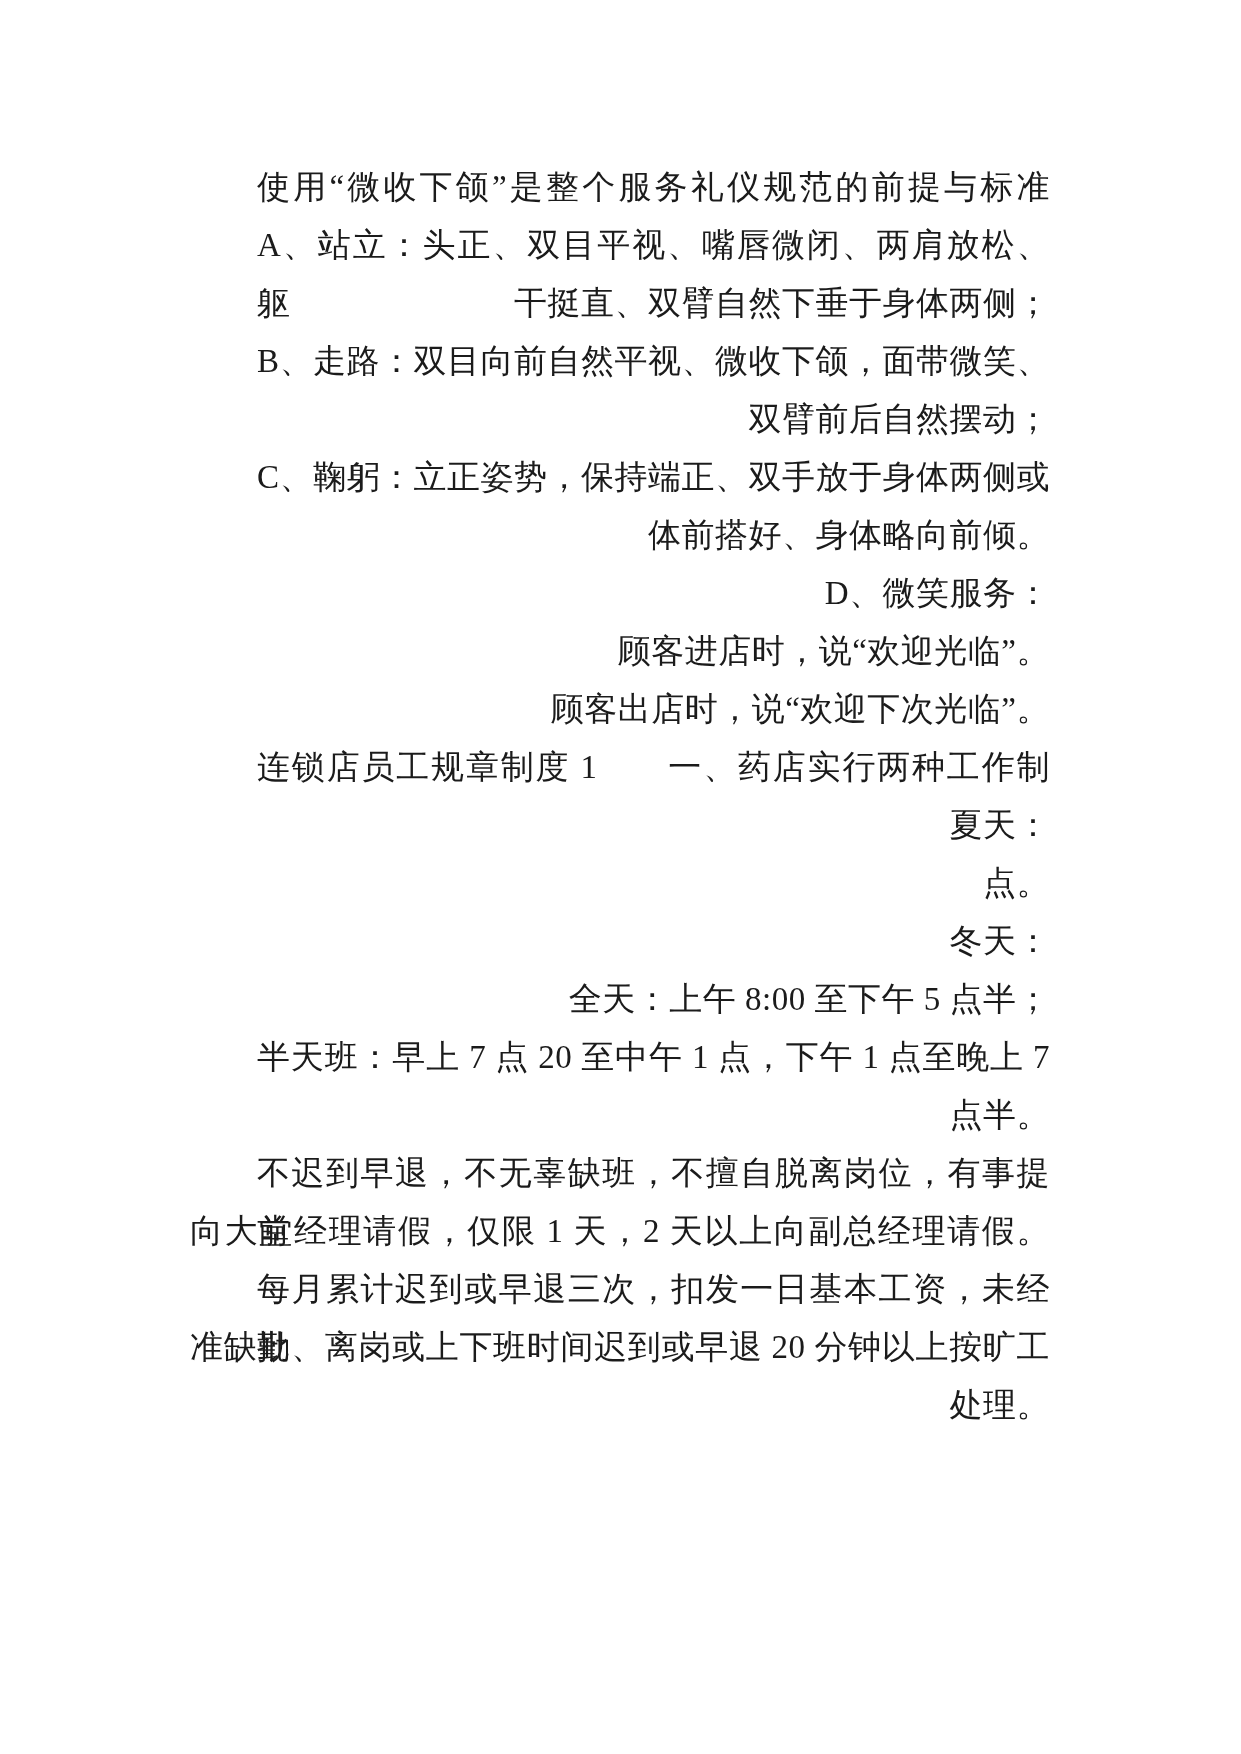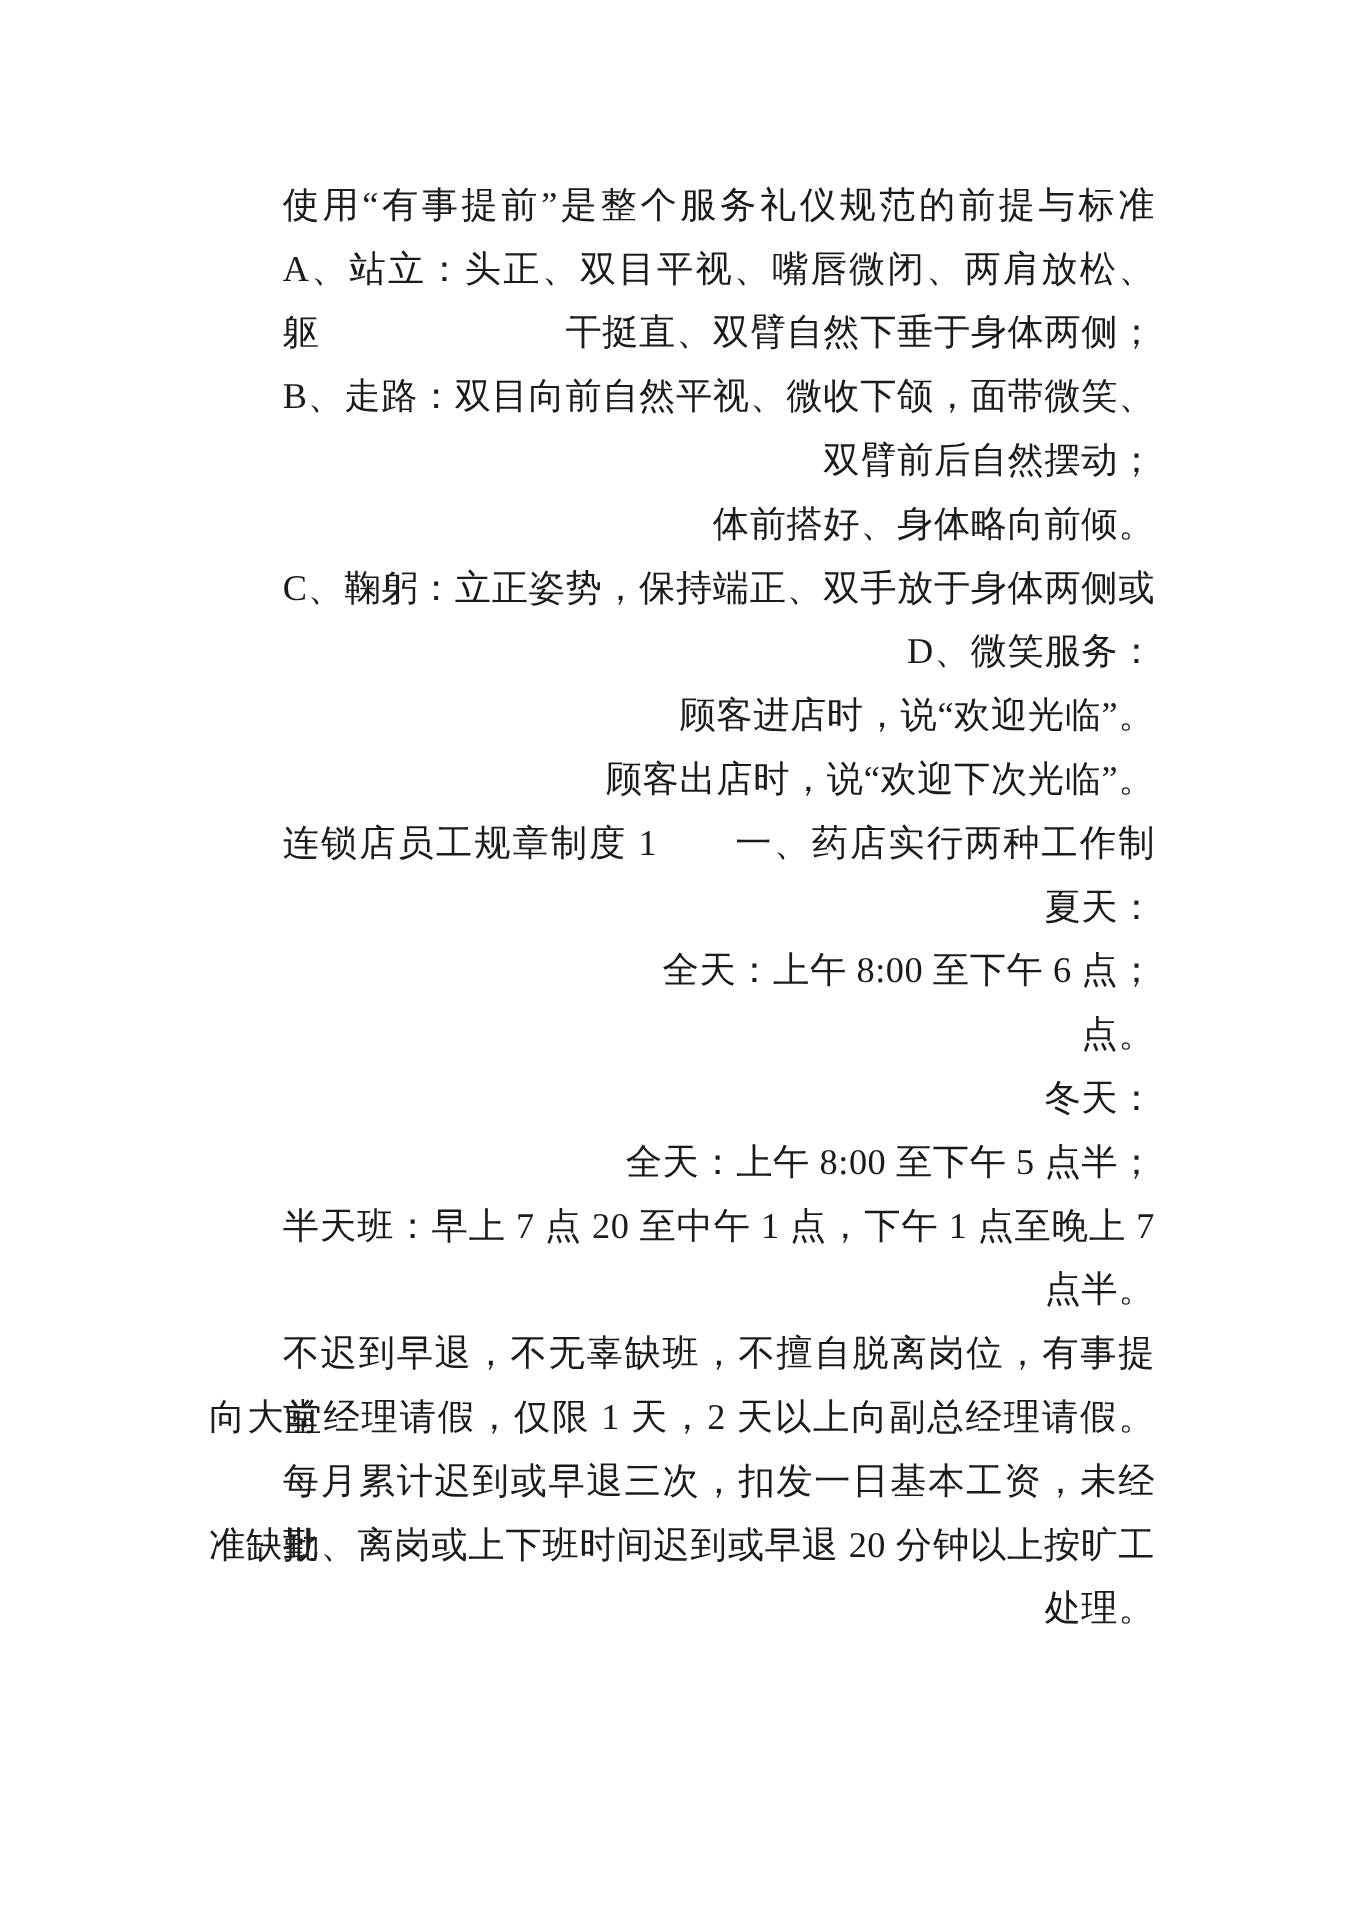--- a/index.html
+++ b/index.html
@@ -38,33 +38,32 @@
     text-align: justify;
     text-align-last: justify;
     -moz-text-align-last: justify;
   }
 </style>
 </head>
 <body>
 
 <div class="page" style="background: rgb(255, 255, 255);">
   <div class="doc-body" style="color: rgb(27, 27, 27);">
-      <div class="line indent fill">使用“有事提前”是整个服务礼仪规范的前提与标准</div>
+      <div class="line indent fill">使用“微收下颌”是整个服务礼仪规范的前提与标准</div>
       <div class="line indent fill">A、站立：头正、双目平视、嘴唇微闭、两肩放松、躯</div>
       <div class="line">干挺直、双臂自然下垂于身体两侧；</div>
       <div class="line indent fill">B、走路：双目向前自然平视、微收下颌，面带微笑、</div>
       <div class="line">双臂前后自然摆动；</div>
+      <div class="line indent fill">C、鞠躬：立正姿势，保持端正、双手放于身体两侧或</div>
       <div class="line">体前搭好、身体略向前倾。</div>
-      <div class="line indent fill">C、鞠躬：立正姿势，保持端正、双手放于身体两侧或</div>
       <div class="line indent">D、微笑服务：</div>
       <div class="line indent">顾客进店时，说“欢迎光临”。</div>
       <div class="line indent">顾客出店时，说“欢迎下次光临”。</div>
       <div class="line indent fill">连锁店员工规章制度 1　　一、药店实行两种工作制</div>
       <div class="line indent">夏天：</div>
-      <div class="line indent">全天：上午 8:00 至下午 6 点；</div>
       <div class="line">点。</div>
       <div class="line indent">冬天：</div>
       <div class="line indent">全天：上午 8:00 至下午 5 点半；</div>
       <div class="line indent fill">半天班：早上 7 点 20 至中午 1 点，下午 1 点至晚上 7</div>
       <div class="line">点半。</div>
       <div class="line indent fill">不迟到早退，不无辜缺班，不擅自脱离岗位，有事提前</div>
       <div class="line fill">向大堂经理请假，仅限 1 天，2 天以上向副总经理请假。</div>
       <div class="line indent fill">每月累计迟到或早退三次，扣发一日基本工资，未经批</div>
       <div class="line fill">准缺勤、离岗或上下班时间迟到或早退 20 分钟以上按旷工</div>
       <div class="line">处理。</div>

